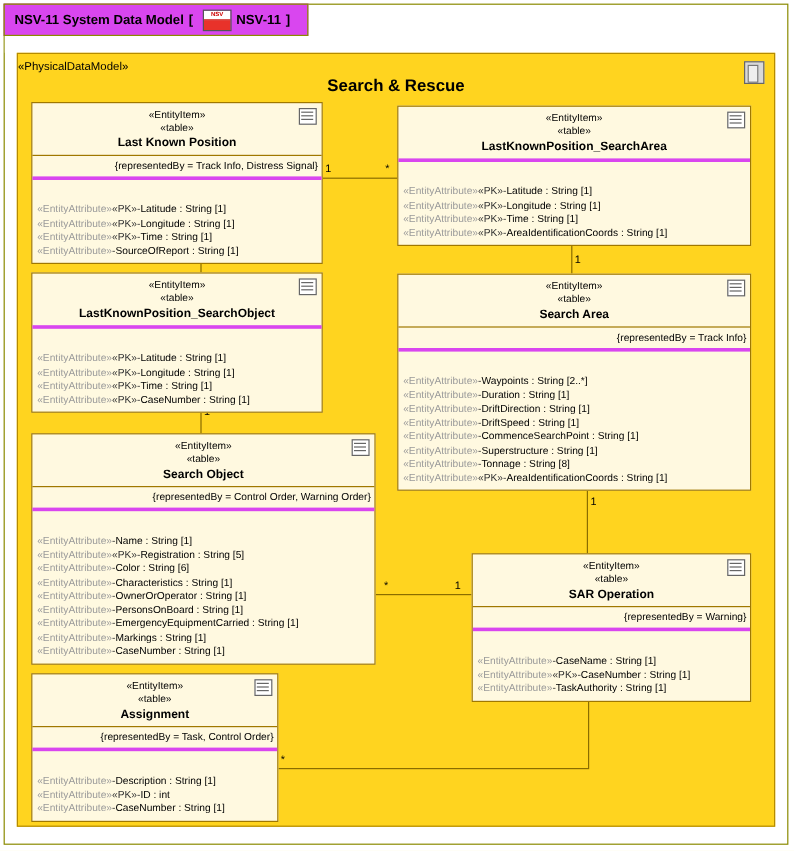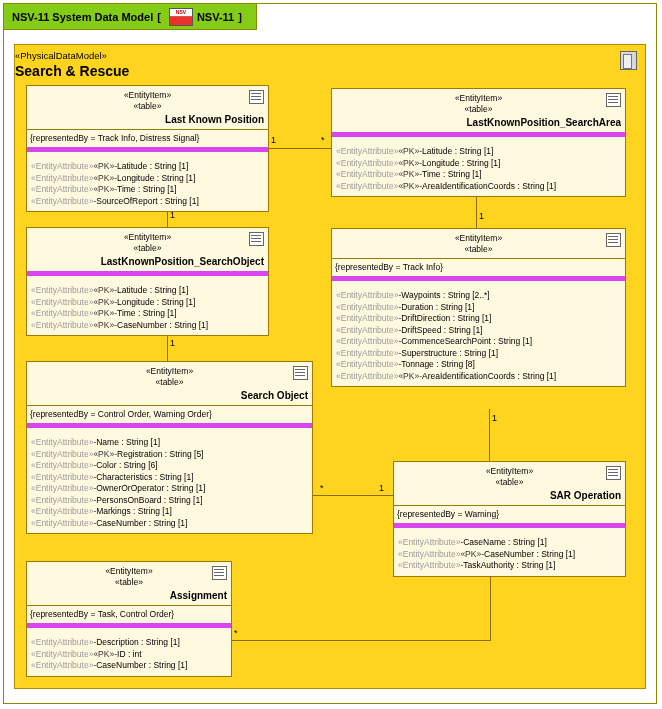--- a/index.html
+++ b/index.html
@@ -28,21 +28,21 @@
     border: 1px solid #8a8a00;
     background: #ffffff;
     box-sizing: border-box;
   }
   
   .frame-tab {
     position: absolute;
     left: 3px; top: 3px;
     height: 27px;
     border: 1px solid #8a8a00;
-    background: #84cc16;
+    background: #d946ef;
     box-sizing: border-box;
     display: flex;
     align-items: center;
     padding: 0 10px 0 8px;
     font-size: 11px;
     font-weight: bold;
     color: #000;
     white-space: nowrap;
   }
   .frame-tab .tab-sep {
@@ -100,20 +100,21 @@
     position: absolute;
     left: 0; right: 0;
     top: 5px;
     font-size: 9.5px;
     color: #000;
   }
   .package-title {
     position: absolute;
     left: 0; right: 0;
     top: 18px;
+    text-align: center;
     font-size: 14px;
     font-weight: bold;
     color: #000;
   }
   .pkg-icon {
     position: absolute;
     right: 8px;
     top: 6px;
     width: 15px;
     height: 17px;
@@ -137,49 +138,49 @@
     box-sizing: border-box;
     font-size: 9px;
     color: #000;
   }
   .cls-head {
     padding: 4px 4px 3px 4px;
     text-align: center;
     position: relative;
   }
   .cls-stereo { font-size: 8.5px; line-height: 11px; }
-  .cls-name { font-size: 10px; font-weight: bold; line-height: 13px; padding-top: 1px; text-align: right;}
+  .cls-name { font-size: 10px; font-weight: bold; line-height: 13px; padding-top: 1px;}
   .note-icon {
     position: absolute;
     right: 4px;
     top: 4px;
     width: 13px;
     height: 12px;
     border: 1px solid #666;
     background: #fff;
   }
   .note-icon:before {
     content: "";
     position: absolute;
     left: 1px; top: 2px;
     width: 10px;
     height: 1px;
     box-shadow: 0 3px 0 0 #666, 0 6px 0 0 #666;
     background: #666;
   }
   .cls-tagline {
     border-top: 1px solid #a07800;
-    text-align: left;
+    text-align: right;
     font-size: 8.5px;
     padding: 3px 3px;
     line-height: 11px;
   }
   .cls-attrs {
-    border-top: 5px solid #d946ef;
-    padding: 9px 4px 4px 4px;
+    border-top: 3px solid #d946ef;
+    padding: 19px 4px 4px 4px;
   }
   .attr {
     font-size: 8.5px;
     line-height: 11.5px;
     white-space: nowrap;
   }
   .attr .st { color: #9a9a9a; }
   .attr .vis { color: #333; }
   .attr .body { color: #000; }
 
@@ -291,20 +292,21 @@
       <div class="attr"><span class="st">«EntityAttribute»</span><span class="vis">«PK»</span><span class="vis">-</span><span class="body">Time : String [1]</span></div>
       <div class="attr"><span class="st">«EntityAttribute»</span><span class="vis">«PK»</span><span class="vis">-</span><span class="body">CaseNumber : String [1]</span></div>
     </div>
   </div>
 
   <div class="cls" style="left:331px; top:228px; width:295px;">
     <div class="cls-head">
       <div class="note-icon"></div>
       <div class="cls-stereo">«EntityItem»</div>
       <div class="cls-stereo">«table»</div>
+      <div class="cls-name">Search Area</div>
     </div>
     <div class="cls-tagline">{representedBy = Track Info}</div>
     <div class="cls-attrs">
       <div class="attr"><span class="st">«EntityAttribute»</span><span class="vis"></span><span class="vis">-</span><span class="body">Waypoints : String [2..*]</span></div>
       <div class="attr"><span class="st">«EntityAttribute»</span><span class="vis"></span><span class="vis">-</span><span class="body">Duration : String [1]</span></div>
       <div class="attr"><span class="st">«EntityAttribute»</span><span class="vis"></span><span class="vis">-</span><span class="body">DriftDirection : String [1]</span></div>
       <div class="attr"><span class="st">«EntityAttribute»</span><span class="vis"></span><span class="vis">-</span><span class="body">DriftSpeed : String [1]</span></div>
       <div class="attr"><span class="st">«EntityAttribute»</span><span class="vis"></span><span class="vis">-</span><span class="body">CommenceSearchPoint : String [1]</span></div>
       <div class="attr"><span class="st">«EntityAttribute»</span><span class="vis"></span><span class="vis">-</span><span class="body">Superstructure : String [1]</span></div>
       <div class="attr"><span class="st">«EntityAttribute»</span><span class="vis"></span><span class="vis">-</span><span class="body">Tonnage : String [8]</span></div>
@@ -320,20 +322,21 @@
       <div class="cls-name">Search Object</div>
     </div>
     <div class="cls-tagline">{representedBy = Control Order, Warning Order}</div>
     <div class="cls-attrs">
       <div class="attr"><span class="st">«EntityAttribute»</span><span class="vis"></span><span class="vis">-</span><span class="body">Name : String [1]</span></div>
       <div class="attr"><span class="st">«EntityAttribute»</span><span class="vis">«PK»</span><span class="vis">-</span><span class="body">Registration : String [5]</span></div>
       <div class="attr"><span class="st">«EntityAttribute»</span><span class="vis"></span><span class="vis">-</span><span class="body">Color : String [6]</span></div>
       <div class="attr"><span class="st">«EntityAttribute»</span><span class="vis"></span><span class="vis">-</span><span class="body">Characteristics : String [1]</span></div>
       <div class="attr"><span class="st">«EntityAttribute»</span><span class="vis"></span><span class="vis">-</span><span class="body">OwnerOrOperator : String [1]</span></div>
       <div class="attr"><span class="st">«EntityAttribute»</span><span class="vis"></span><span class="vis">-</span><span class="body">PersonsOnBoard : String [1]</span></div>
+      <div class="attr"><span class="st">«EntityAttribute»</span><span class="vis"></span><span class="vis">-</span><span class="body">EmergencyEquipmentCarried : String [1]</span></div>
       <div class="attr"><span class="st">«EntityAttribute»</span><span class="vis"></span><span class="vis">-</span><span class="body">Markings : String [1]</span></div>
       <div class="attr"><span class="st">«EntityAttribute»</span><span class="vis"></span><span class="vis">-</span><span class="body">CaseNumber : String [1]</span></div>
     </div>
   </div>
 
   <div class="cls" style="left:393px; top:461px; width:233px;">
     <div class="cls-head">
       <div class="note-icon"></div>
       <div class="cls-stereo">«EntityItem»</div>
       <div class="cls-stereo">«table»</div>

